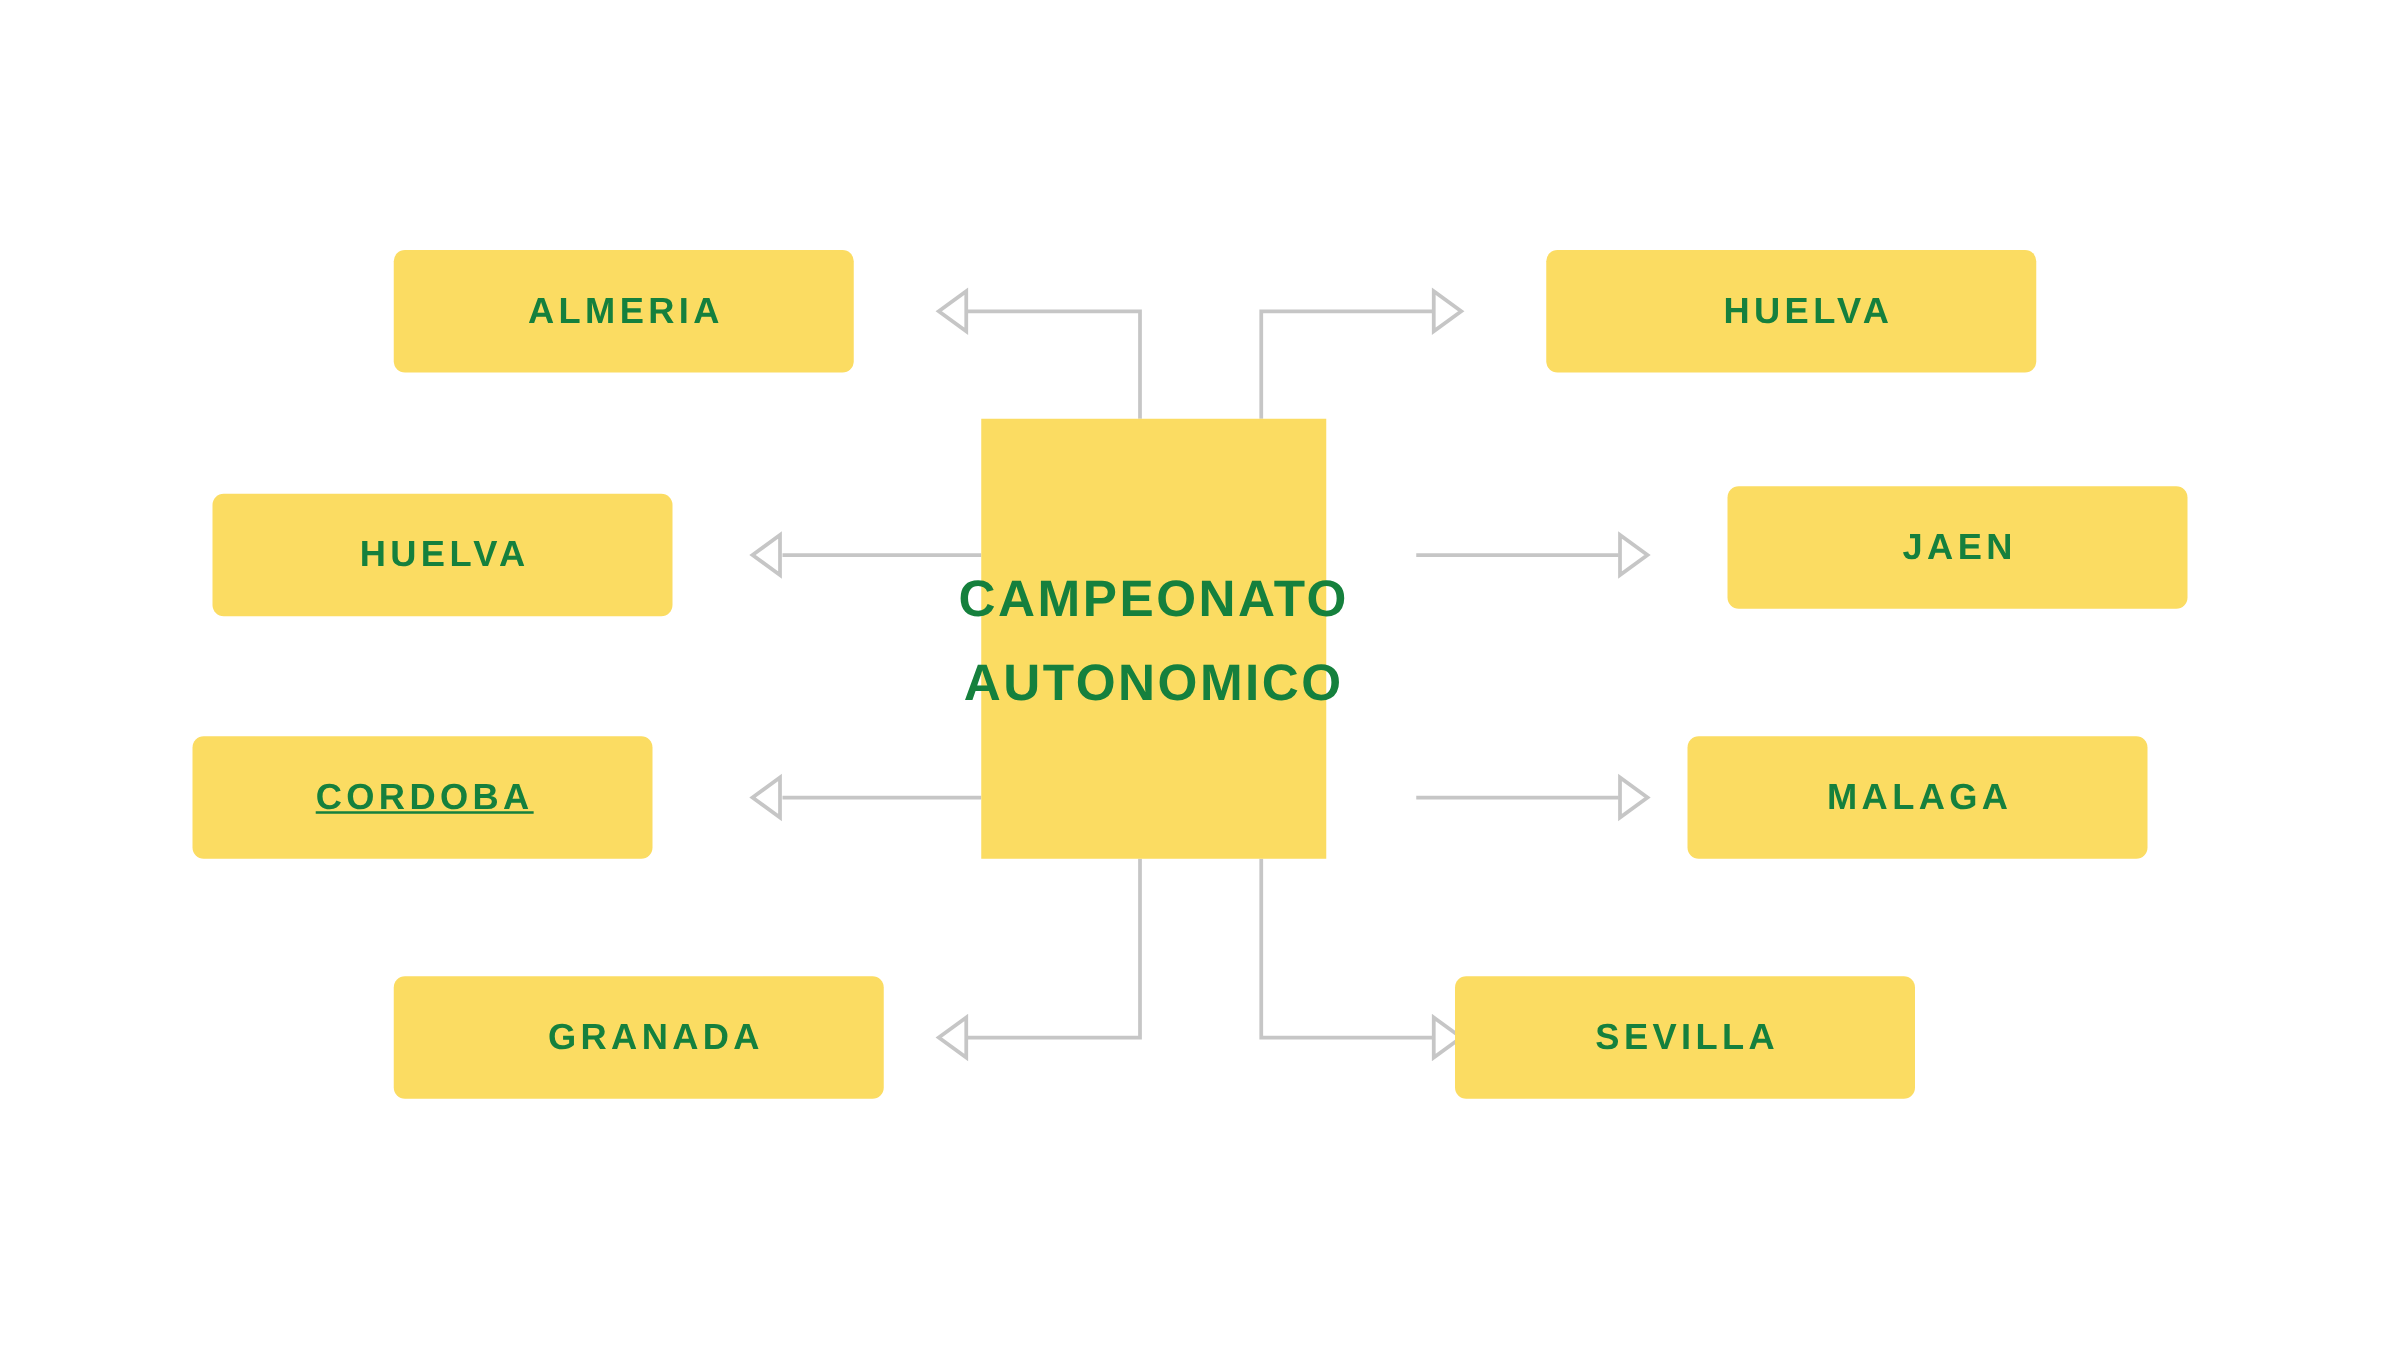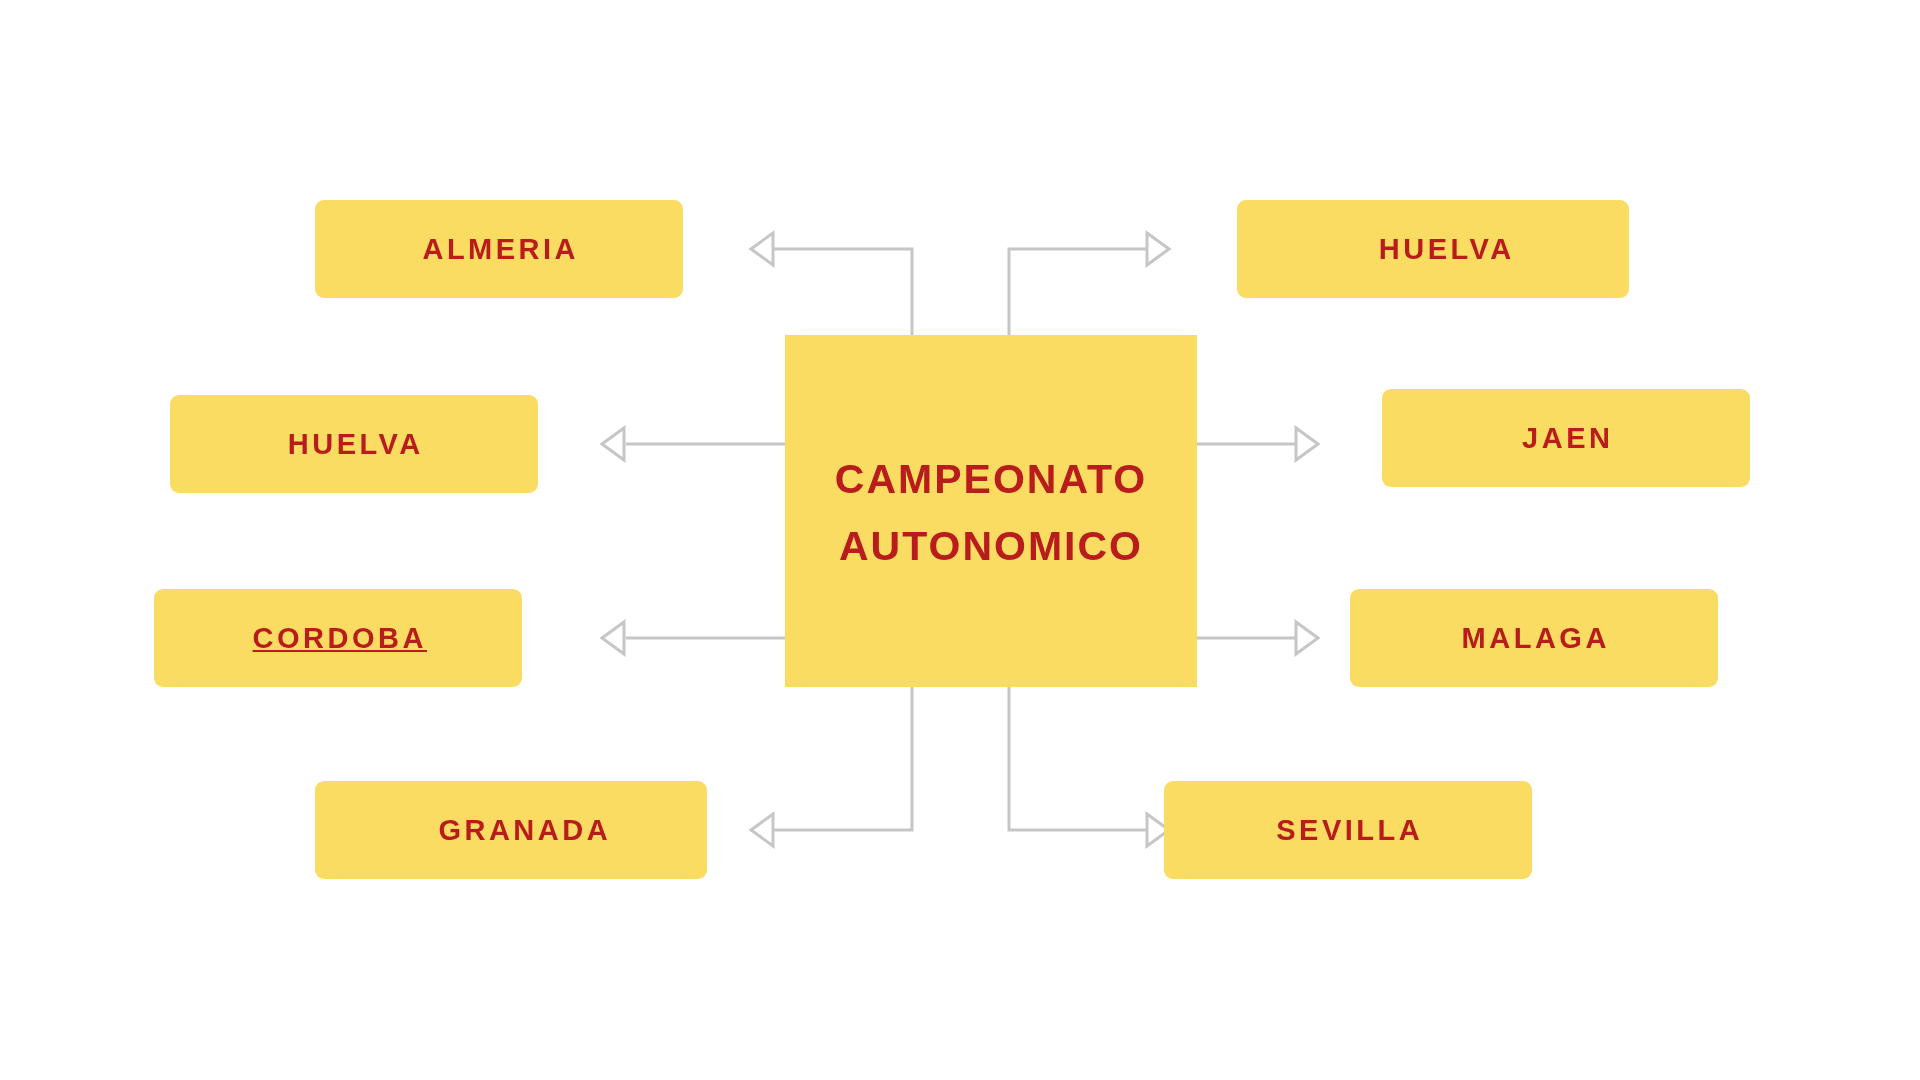--- a/index.html
+++ b/index.html
@@ -29,39 +29,39 @@
   }
   .connectors .head {
     fill: #ffffff;
     stroke: #c6c6c6;
     stroke-width: 3;
     stroke-linejoin: miter;
   }
   .node {
     position: absolute;
     background: #fbdc62;
-    color: #b91c1c;
+    color: #15803d;
     font-weight: bold;
     display: flex;
     align-items: center;
     justify-content: center;
     text-align: center;
   }
   .prov {
     width: 368px;
     height: 98px;
     border-radius: 9px;
     font-size: 29px;
     letter-spacing: 3.5px;
     text-indent: 3.5px;
   }
   .center-node {
     left: 785px;
     top: 335px;
-    width: 412px;
+    width: 276px;
     height: 352px;
     border-radius: 0;
     flex-direction: column;
     font-size: 41px;
     letter-spacing: 2px;
     line-height: 67px;
     padding-top: 4px;
     box-sizing: border-box;
   }
   .almeria { left: 315px;  top: 200px; }

